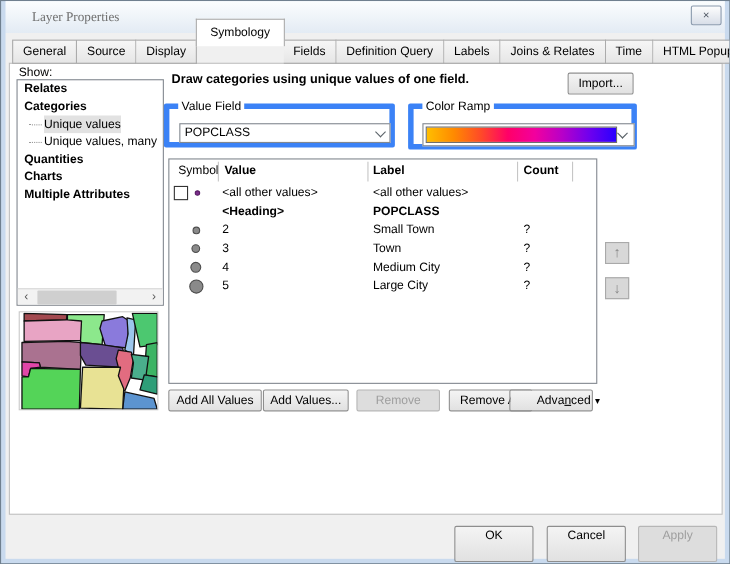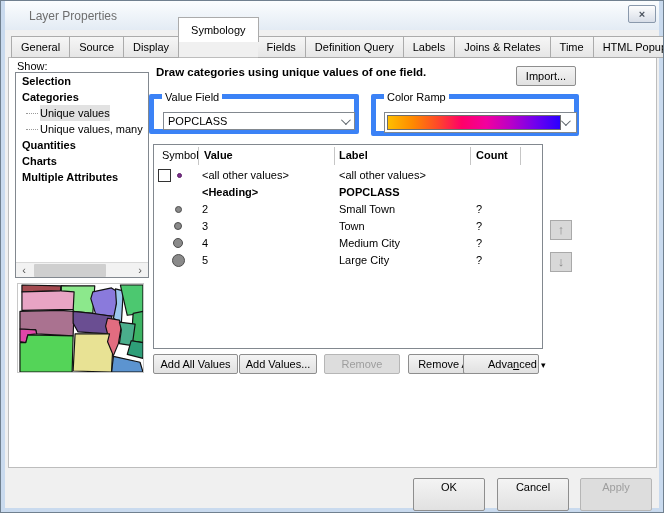--- a/index.html
+++ b/index.html
@@ -2,21 +2,21 @@
 <html><head>
 <meta charset="utf-8">
 <style>
   html,body{margin:0;padding:0;background:#fff;}
   *{box-sizing:border-box;}
   body{font-family:"Liberation Sans","DejaVu Sans",sans-serif;font-size:11px;color:#000;}
 
   .dialog{position:relative;width:664px;height:513px;border:1px solid #70808F;
     background:#C9DAEE;padding:0 4px 4px 4px;overflow:hidden;}
   .titlebar{height:29px;background:linear-gradient(#FBFDFE,#E3EBF4);
-    display:flex;align-items:center;position:relative;}
+    display:flex;align-items:center;position:relative;font-family:Liberation Serif, serif;}
   .title-text{color:#6E6E6E;font-size:12px;margin-left:24px;}
   .close-btn{position:absolute;right:3px;top:4px;width:28px;height:18px;
     background:linear-gradient(#FDFDFD,#D8DEE8);border:1px solid #8A99AC;border-radius:2px;
     color:#4A525E;font-weight:bold;font-size:11px;text-align:center;line-height:16px;cursor:default;}
   .client{position:relative;background:#F0F0F0;height:478px;}
 
   
   .tabs{position:absolute;left:6px;top:5px;display:flex;align-items:flex-end;height:23px;z-index:3;}
   .tab{height:22px;line-height:21px;padding:0 9px;background:linear-gradient(#F6F6F6,#E6E6E6);
     border:1px solid #ABABAB;border-left:none;white-space:nowrap;cursor:default;}
@@ -129,21 +129,21 @@
       <div class="tab">Joins &amp; Relates</div>
       <div class="tab">Time</div>
       <div class="tab">HTML Popup</div>
     </div>
 
     <div class="page">
 
       <div class="show-label">Show:</div>
 
       <div class="tree">
-        <div class="tree-item bold"><span class="lbl">Selection</span></div>
+        <div class="tree-item bold"><span class="lbl">Relates</span></div>
         <div class="tree-item bold"><span class="lbl">Categories</span></div>
         <div class="tree-item child selected">
             <span class="tree-dots"></span>
             <span class="lbl">Unique values</span>
           </div>
         <div class="tree-item child">
             <span class="tree-dots"></span>
             <span class="lbl">Unique values, many</span>
           </div>
         <div class="tree-item bold"><span class="lbl">Quantities</span></div>

